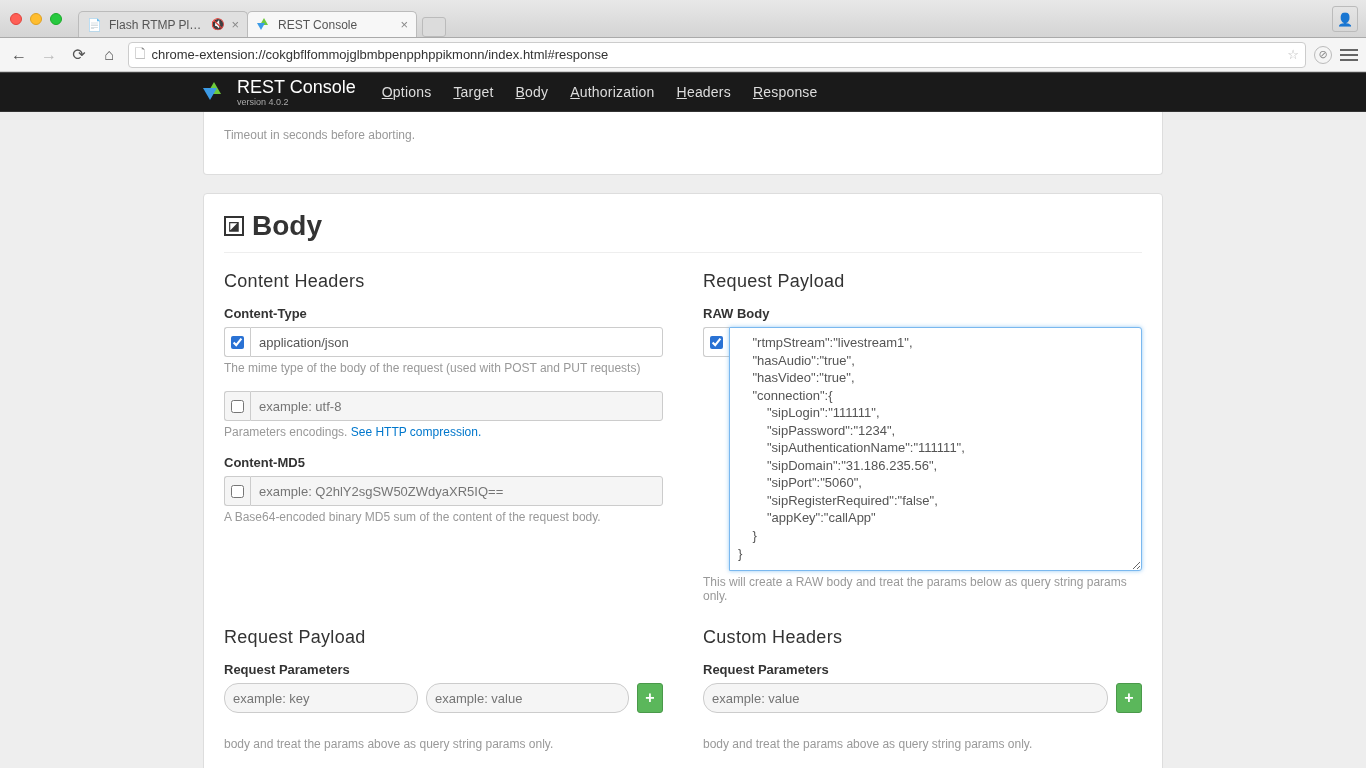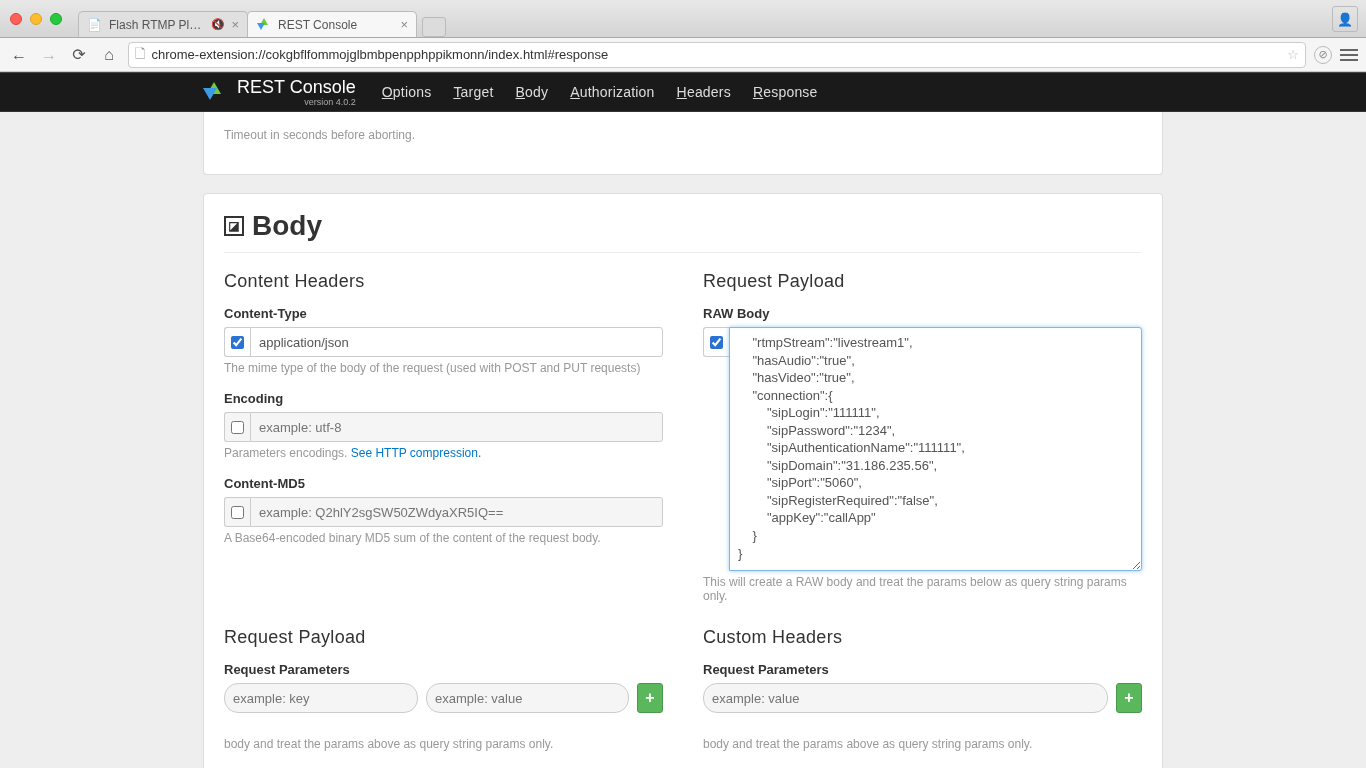--- a/index.html
+++ b/index.html
@@ -36,21 +36,21 @@
 
 
 .app-nav { height:40px; background:#1a1a1a; border-top:1px solid #444; border-bottom:1px solid #333; display:flex; align-items:center; color:#eee; padding:0 0; }
 .app-nav-inner { width:960px; margin:0 auto; display:flex; align-items:center; }
 .brand { display:flex; align-items:center; gap:10px; margin-right:26px; }
 .brand-logo { position:relative; width:24px; height:24px; }
 .brand-logo .arw-up { position:absolute; left:4px; top:2px; width:0;height:0;border-left:7px solid transparent;border-right:7px solid transparent;border-bottom:12px solid #6ecb3b; }
 .brand-logo .arw-dn { position:absolute; left:0px; top:8px; width:0;height:0;border-left:7px solid transparent;border-right:7px solid transparent;border-top:12px solid #3c9be6; }
 .brand-text { display:flex; flex-direction:column; line-height:1; }
 .brand-title { font-size:18px; font-weight:400; color:#fff; }
-.brand-ver { font-size:9px; color:#aaa; margin-top:2px;text-align:right;}
+.brand-ver { font-size:9px; color:#aaa; margin-top:2px;}
 .nav-links { display:flex; gap:22px; }
 .nav-link { color:#ddd; font-size:14px; letter-spacing:0.2px; }
 .nav-link .ul { text-decoration: underline; }
 
 
 .page-wrap { background:#eee; height:calc(768px - 38px - 34px - 40px); overflow:auto; }
 .card { width:960px; margin:0 auto 18px; background:#fff; border:1px solid #ddd; border-radius:4px; padding:0 20px 20px; }
 .card-top-frag { width:960px; margin:0 auto 18px; background:#fff; border:1px solid #ddd; border-top:none; border-radius:0 0 4px 4px; padding:12px 20px 20px;}
 .help-text-top { color:#999; font-size:12px; padding:4px 0 12px;}
 .section-title { display:flex; align-items:center; gap:8px; font-size:28px; font-weight:bold; color:#333; padding:16px 0 10px; border-bottom:1px solid #eee; margin-bottom:18px;}
@@ -170,21 +170,20 @@
           <div class="inputgroup">
             <span class="cb-addon">
                 <input type="checkbox" class="cb" checked="" style="">
               </span>
             <input class="txt" value="application/json" style="">
           </div>
           <div class="help">The mime type of the body of the request (used with POST and PUT requests)</div>
         </div>
 
         <div class="field">
-          <label class="field-label">Encoding</label>
           <div class="inputgroup">
             <span class="cb-addon disabled">
                 <input type="checkbox" class="cb" style="">
               </span>
             <input class="txt disabled" disabled="" placeholder="example: utf-8" style="">
           </div>
           <div class="help"><span>Parameters encodings. </span><a href="#">See HTTP compression.</a></div>
         </div>
 
         <div class="field">

